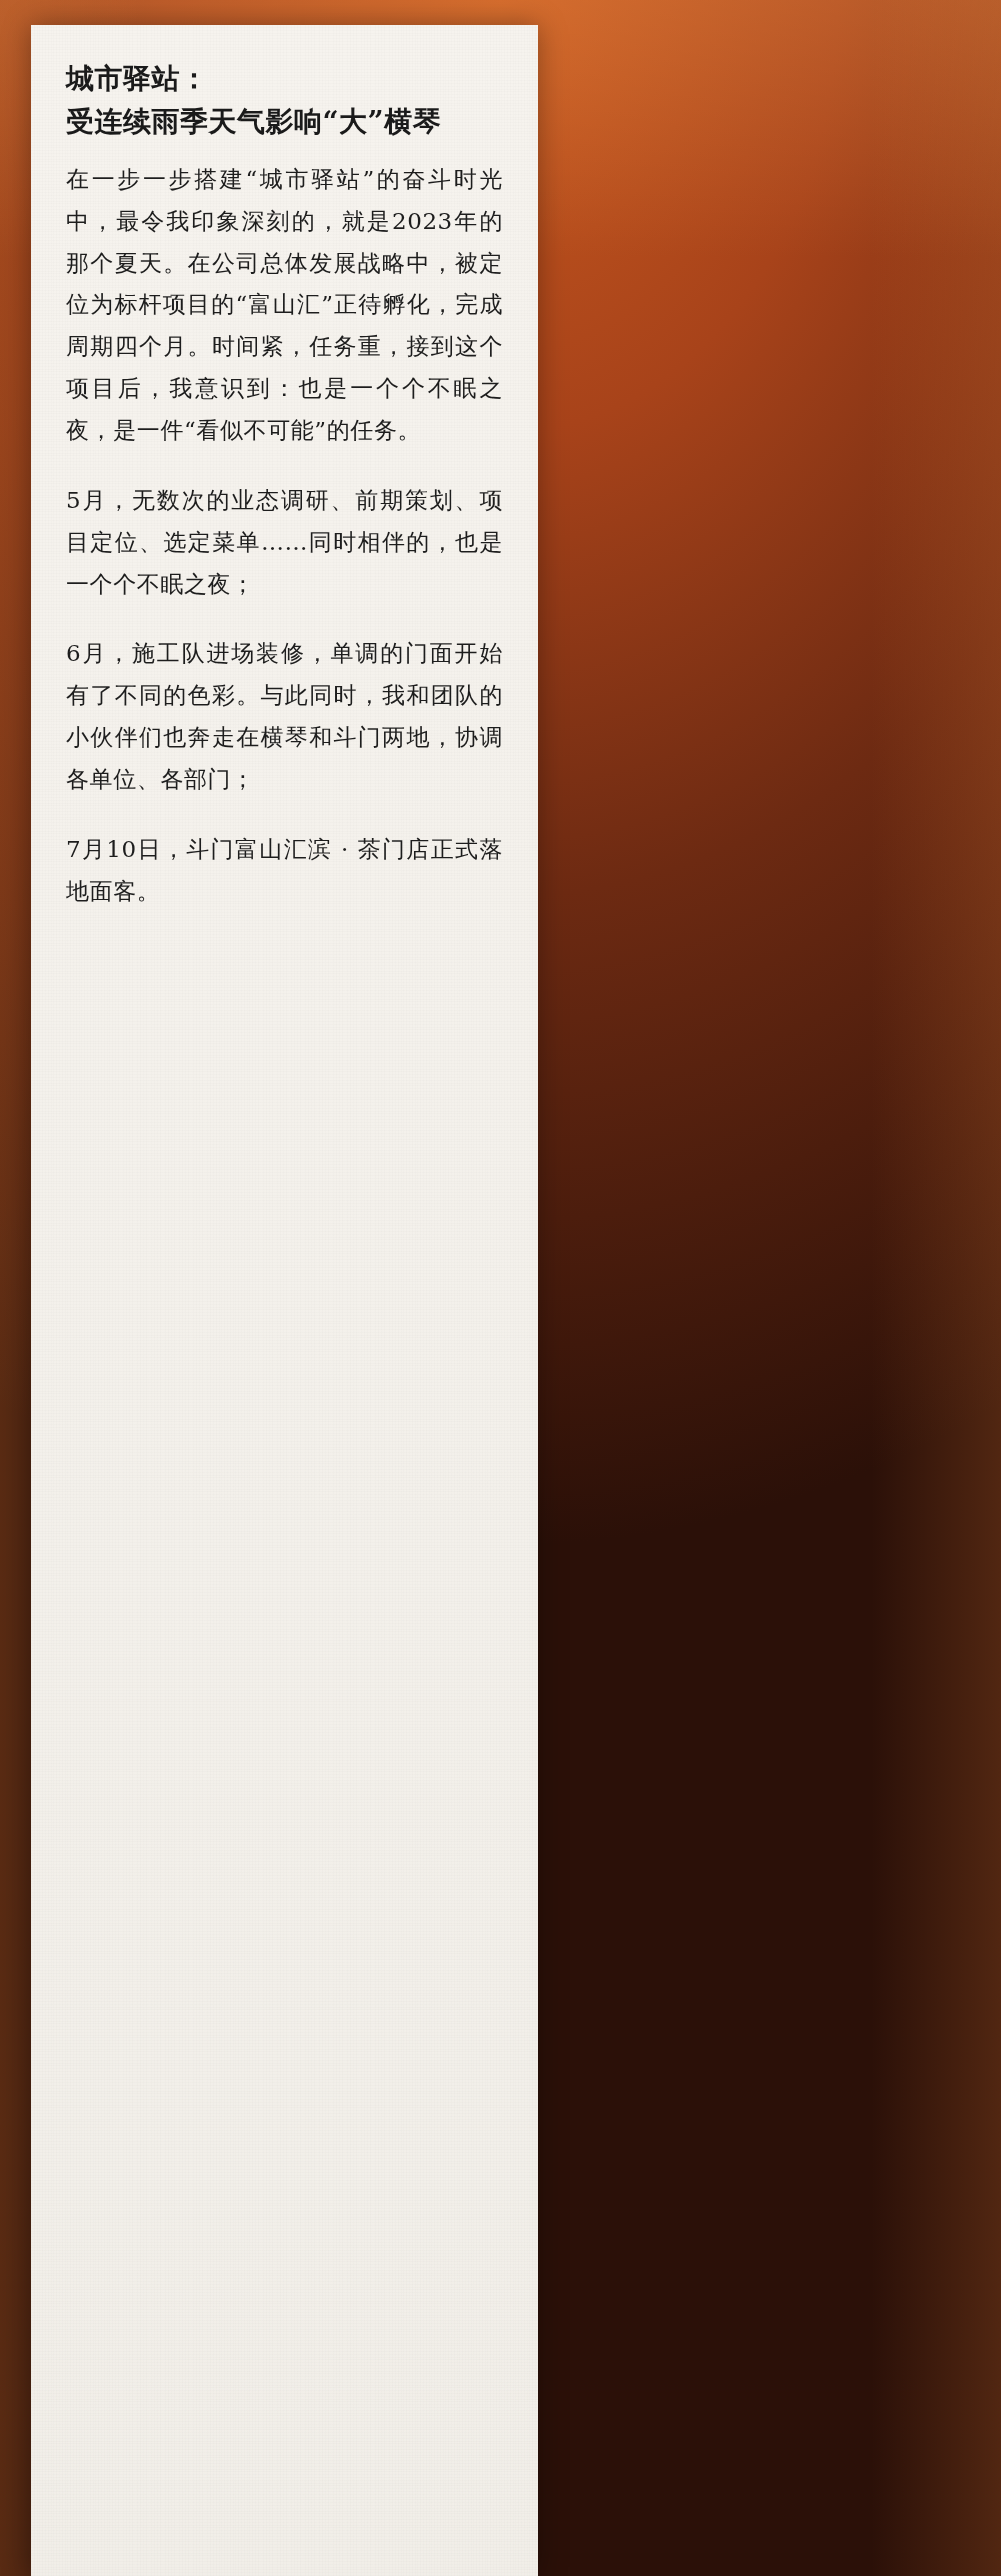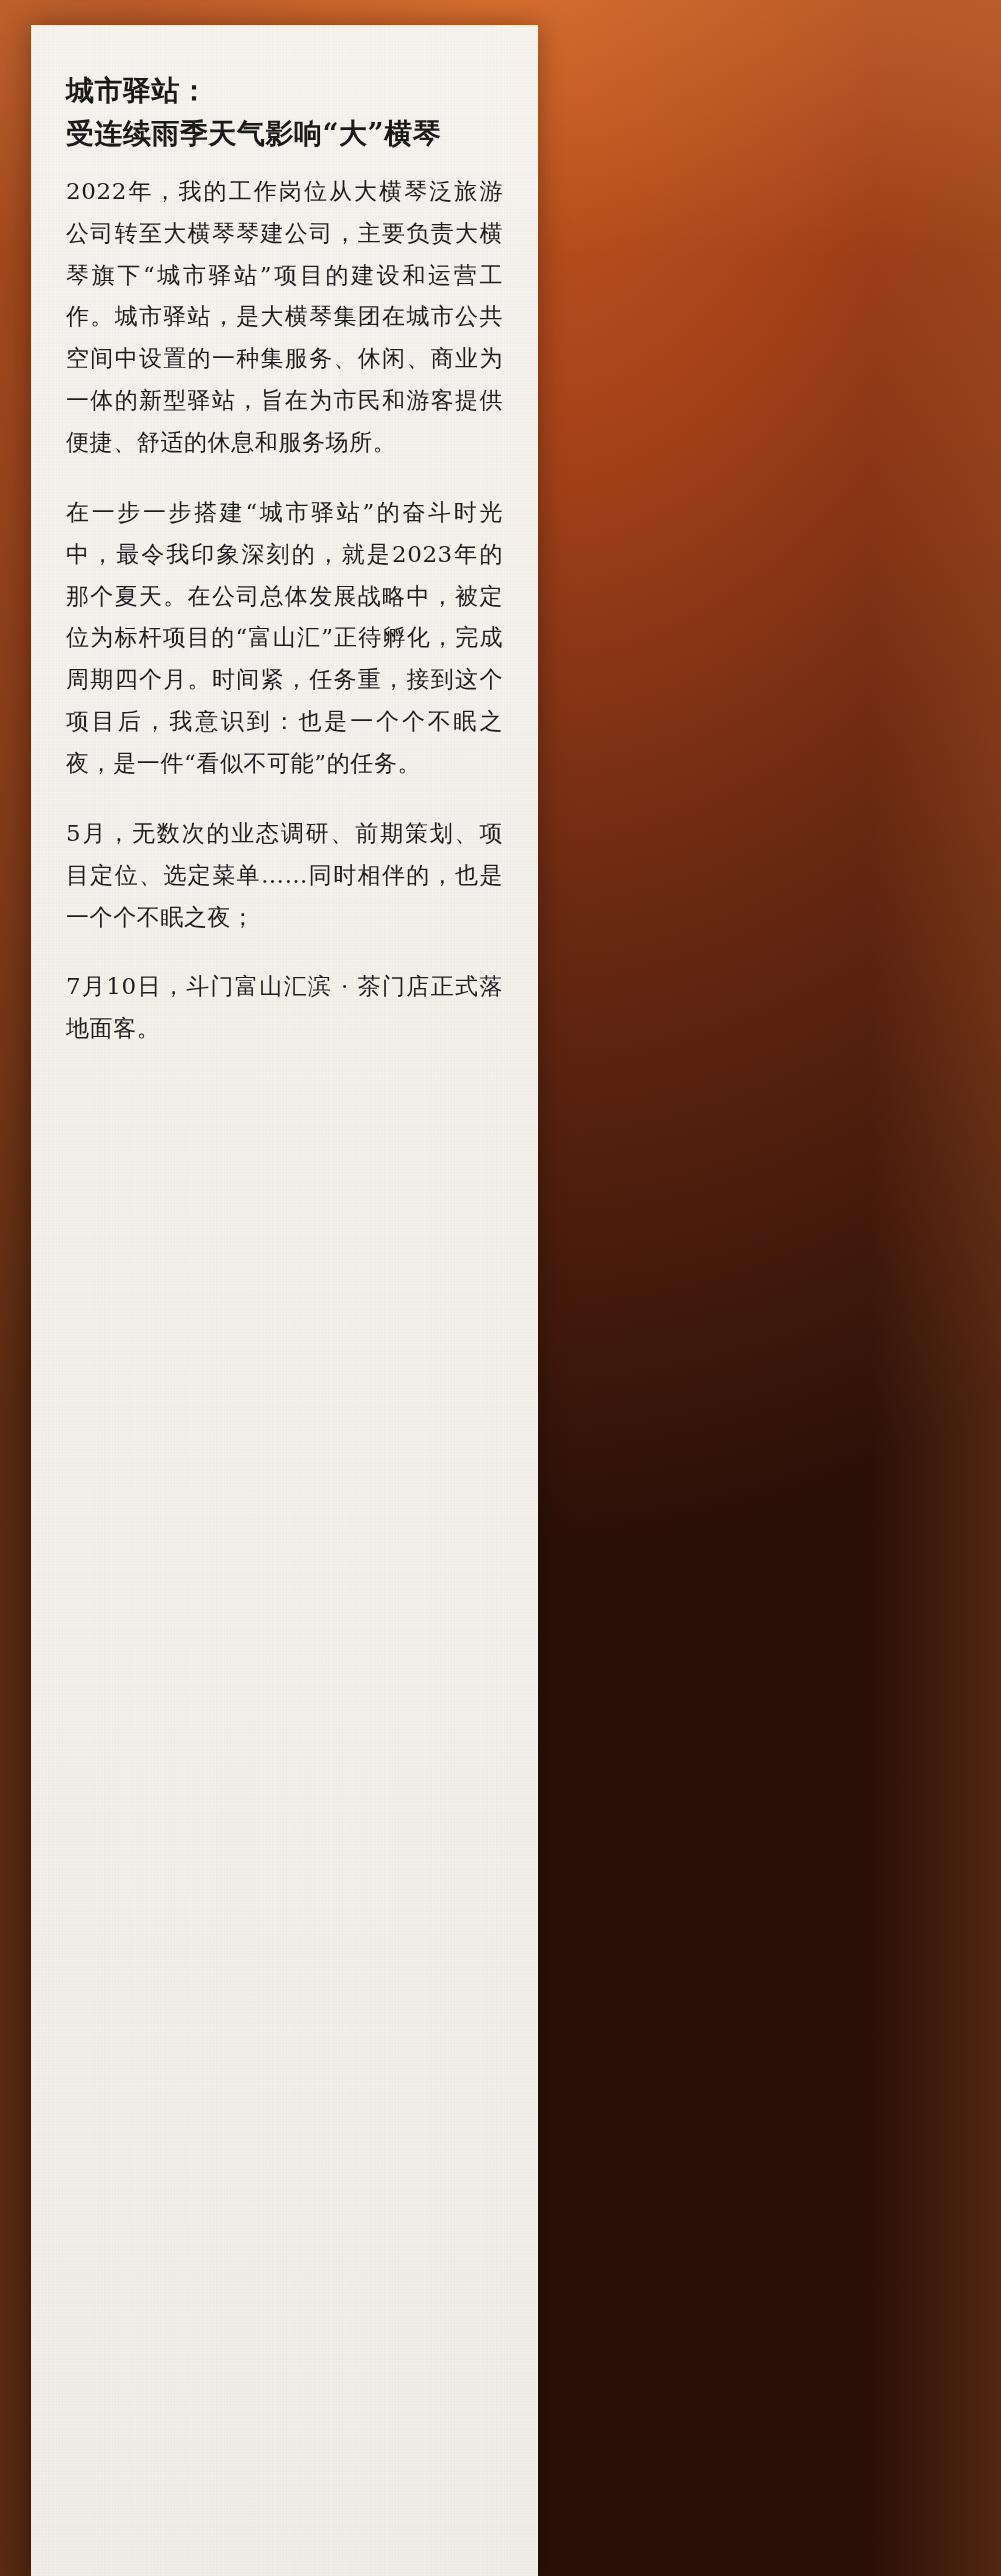--- a/index.html
+++ b/index.html
@@ -44,21 +44,21 @@
     background: #f4f1ec;
     background-image:
       repeating-linear-gradient(0deg, rgba(0,0,0,0.012) 0px, rgba(0,0,0,0.012) 0.9px, rgba(0,0,0,0) 0.9px, rgba(0,0,0,0) 2.8px),
       repeating-linear-gradient(90deg, rgba(0,0,0,0.012) 0px, rgba(0,0,0,0.012) 0.9px, rgba(0,0,0,0) 0.9px, rgba(0,0,0,0) 2.8px),
       linear-gradient(180deg, #f6f3ee 0%, #f1eee8 100%);
     box-shadow: 0 0 26px rgba(0,0,0,0.35);
     overflow: hidden;
   }
 
   #content {
-    padding: 44px 35px 28px 35px;
+    padding: 32px 35px 28px 35px;
     box-sizing: border-box;
   }
 
   .title {
     font-family: "DejaVu Serif", "Liberation Serif", serif;
     font-weight: bold;
     color: #1a1a1a;
     font-size: 28px;
     line-height: 1.55;
     letter-spacing: 0.5px;
@@ -87,21 +87,21 @@
 
 <div id="page">
   <div id="paper">
     <div id="content">
 
       <h1 class="title">
         <span class="title-line">城市驿站：</span>
         <span class="title-line">受连续雨季天气影响“大”横琴</span>
       </h1>
 
-      <p class="para">2022年，我的工作岗位从大横琴泛旅游公司转至大横琴琴建公司，主要负责大横琴旗下“城市驿站”项目的建设和运营工作。城市驿站，是大横琴集团在城市公共空间中设置的一种集服务、休闲、商业为一体的新型驿站，旨在为市民和游客提供便捷、舒适的休息和服务场所。</p>
       <p class="para">在一步一步搭建“城市驿站”的奋斗时光中，最令我印象深刻的，就是2023年的那个夏天。在公司总体发展战略中，被定位为标杆项目的“富山汇”正待孵化，完成周期四个月。时间紧，任务重，接到这个项目后，我意识到：也是一个个不眠之夜，是一件“看似不可能”的任务。</p>
       <p class="para">5月，无数次的业态调研、前期策划、项目定位、选定菜单……同时相伴的，也是一个个不眠之夜；</p>
+      <p class="para">6月，施工队进场装修，单调的门面开始有了不同的色彩。与此同时，我和团队的小伙伴们也奔走在横琴和斗门两地，协调各单位、各部门；</p>
       <p class="para">7月10日，斗门富山汇滨 · 茶门店正式落地面客。</p>
 
     </div>
   </div>
 </div>
 
 
 </body></html>

